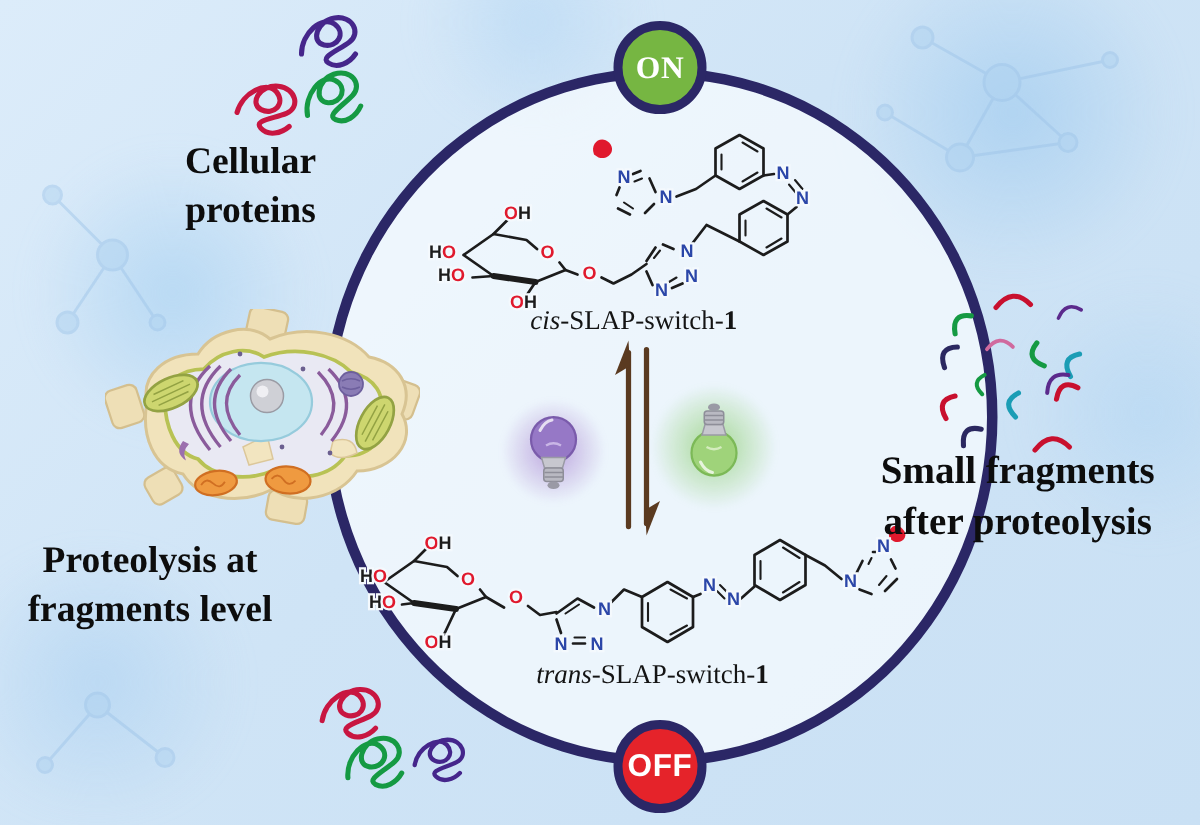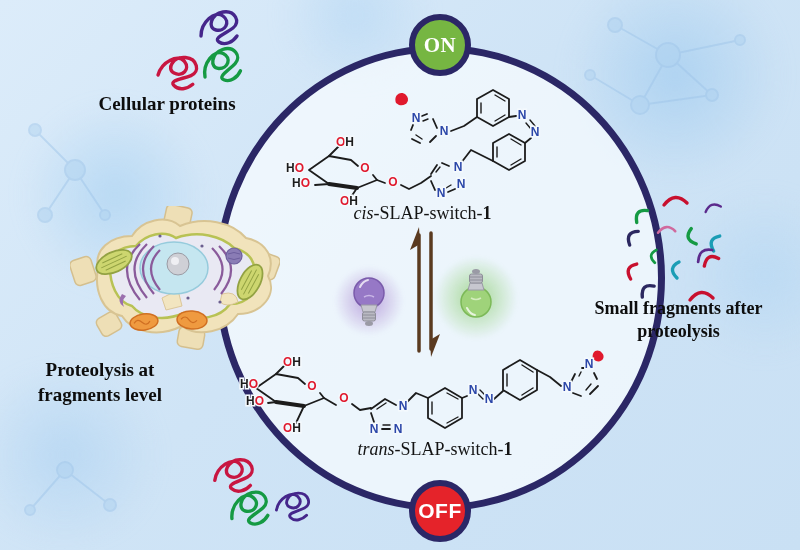--- a/index.html
+++ b/index.html
@@ -27,25 +27,25 @@
   .badge{
     width:50px;height:50px;border:6px solid #2b2766;border-radius:50%;
     color:#fff;font:bold 21px "Liberation Sans",sans-serif;
     display:flex;align-items:center;justify-content:center;letter-spacing:.5px;
   }
   #on-badge{left:409px;top:14px;background:#76b642;font-family:Liberation Serif, serif;}
   #off-badge{left:409px;top:480px;background:#e5232a;}
   
   .sidelabel{
     font-weight:700;color:#0d0d0d;text-align:center;line-height:1.3;
-    font-size:19px;
+    font-size:25px;
   }
   #cellular-proteins-label{left:88px;top:92px;width:158px;}
   #proteolysis-label{left:10px;top:358px;width:180px;}
-  #small-fragments-label{left:576px;top:297px;width:205px;font-size:18px;}
+  #small-fragments-label{left:576px;top:297px;width:205px;font-size:26px;}
   .mol-label{font-size:18px;color:#141414;text-align:center;}
   .mol-label i{font-style:italic;}
   .mol-label b{font-weight:700;}
   #cis-label{left:300px;top:203px;width:245px;}
   #trans-label{left:310px;top:439px;width:250px;}
   
   .mol{overflow:visible;}
   .mol path.bond{stroke:#1c1c1c;stroke-width:1.8;fill:none;stroke-linecap:round;stroke-linejoin:round;}
   .mol path.dbl{stroke:#1c1c1c;stroke-width:1.4;fill:none;stroke-linecap:round;}
   .mol path.wedge{stroke:#1c1c1c;stroke-width:4;fill:none;stroke-linecap:round;}

